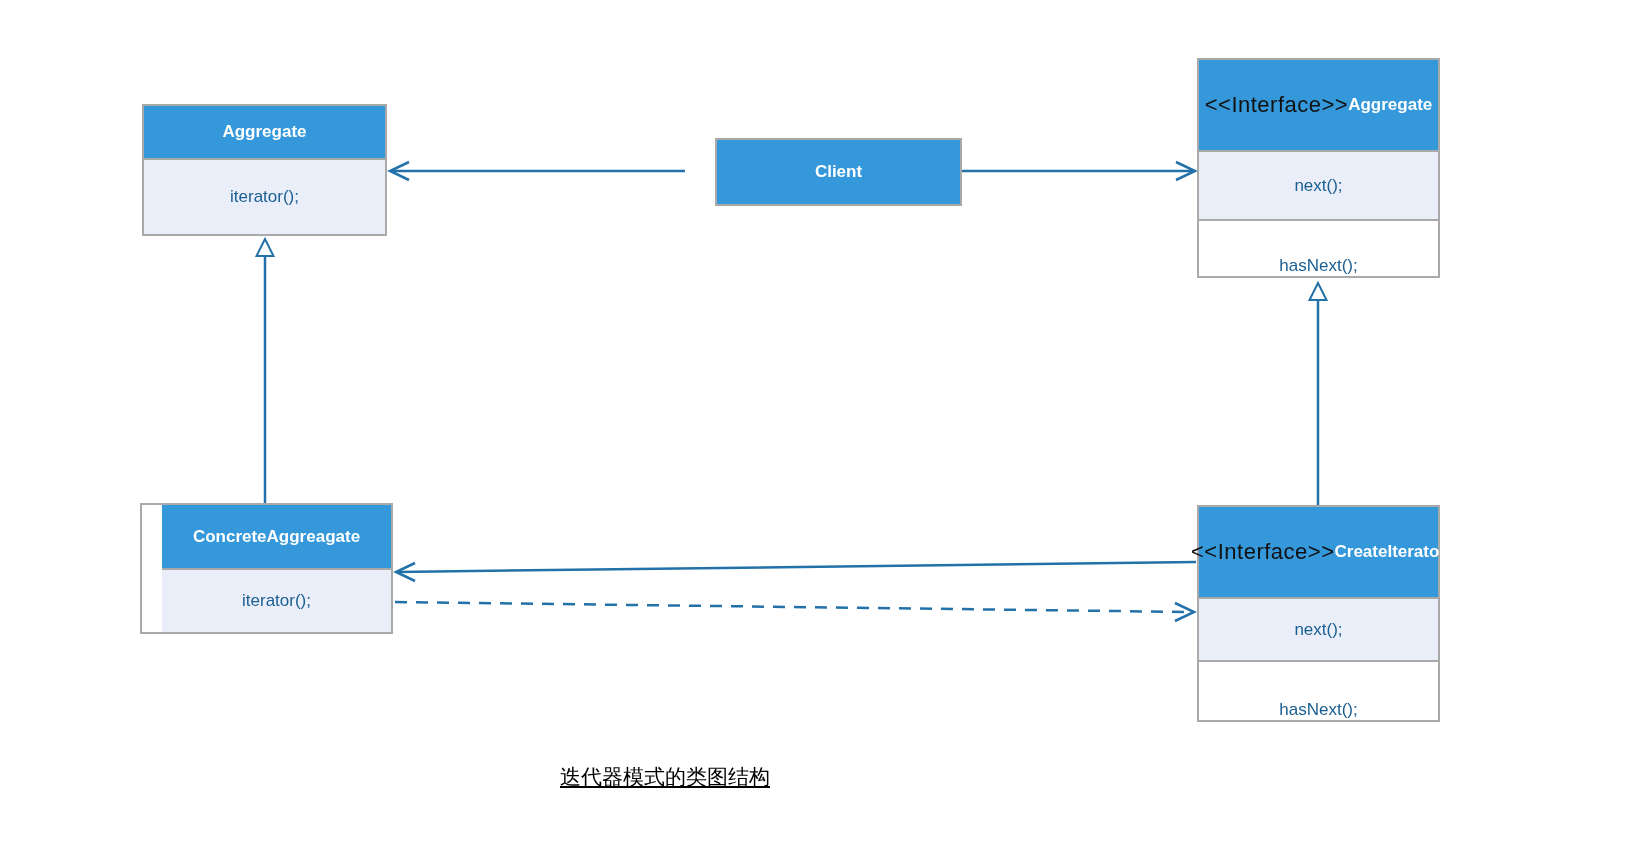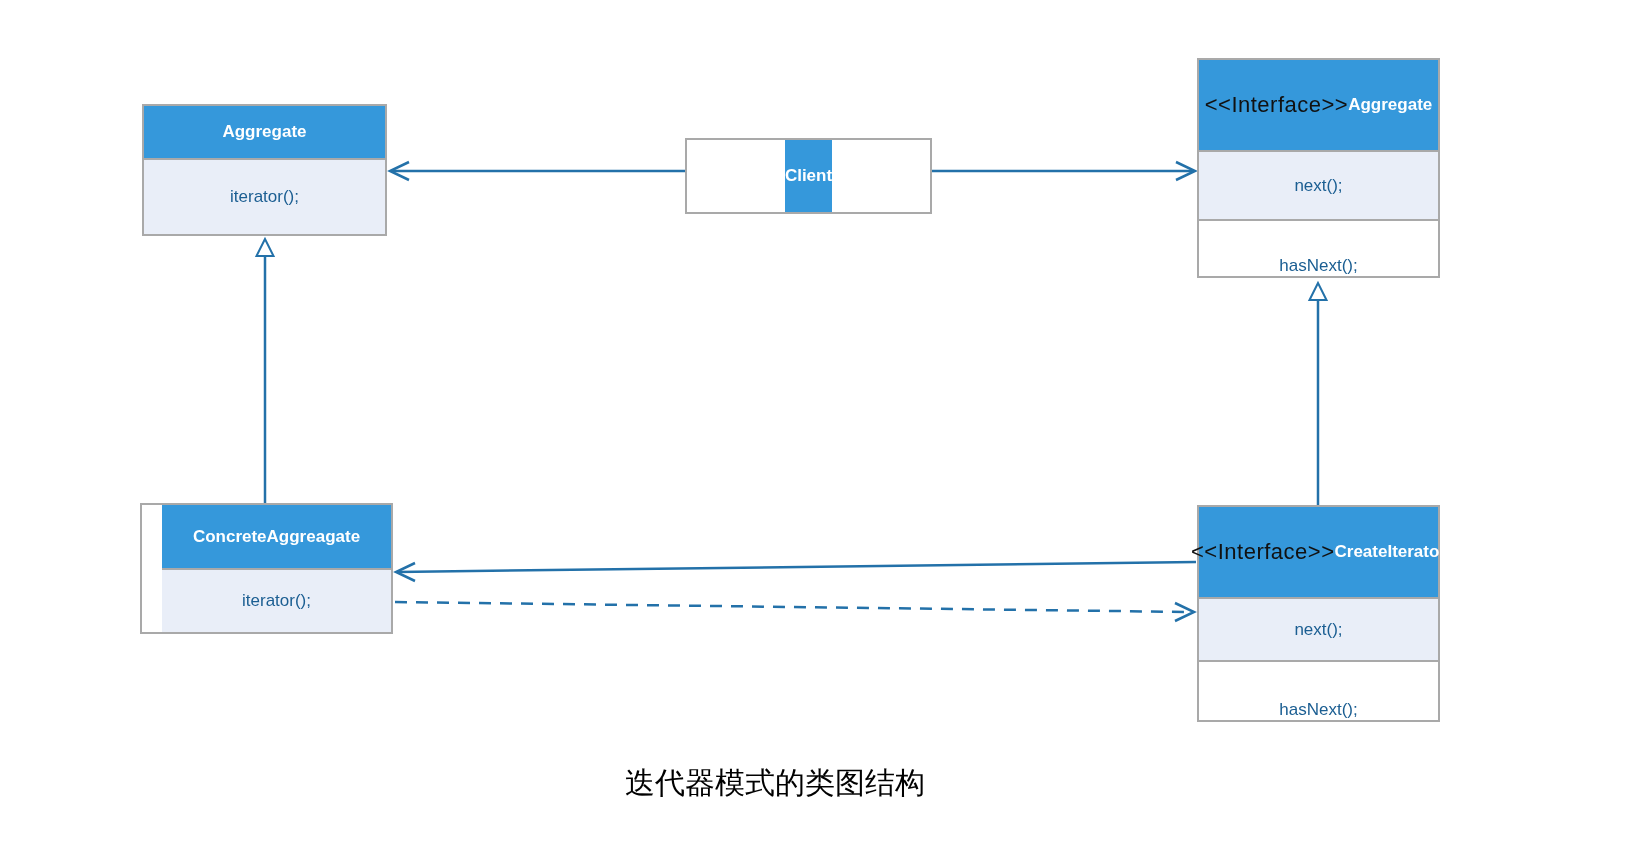--- a/index.html
+++ b/index.html
@@ -47,44 +47,45 @@
     border-top: 2px solid #a9a9a9;
   }
   .row-light { background: #e9eef8; }
   .row-white { background: #ffffff; align-items: flex-end; }
 
   
   #box-aggregate { left: 142px; top: 104px; width: 245px; height: 132px; }
   #box-aggregate .uml-header { height: 52px; }
   #box-aggregate .uml-row { flex: 1; }
 
-  #box-client { left: 685px; top: 138px; width: 247px; height: 76px; align-items: center; }
+  #box-client { left: 715px; top: 138px; width: 247px; height: 68px; }
   #box-client .uml-header { flex: 1; }
 
   #box-iterator { left: 1197px; top: 58px; width: 243px; height: 220px; }
   #box-iterator .uml-header { height: 90px; }
   #box-iterator .row-light { height: 69px; }
   #box-iterator .row-white { flex: 1; }
 
   #box-concrete-aggreagate { left: 140px; top: 503px; width: 253px; height: 131px; padding-left: 20px; }
   #box-concrete-aggreagate .uml-header { height: 63px; }
   #box-concrete-aggreagate .uml-row { flex: 1; }
 
   #box-create-iterator { left: 1197px; top: 505px; width: 243px; height: 217px; }
   #box-create-iterator .uml-header { height: 90px; }
   #box-create-iterator .row-light { height: 63px; }
   #box-create-iterator .row-white { flex: 1; }
 
   .caption {
     position: absolute;
     left: 560px; top: 763px; width: 430px;
-    text-align: center;
-    font-size: 30px;
+    text-align: left;
+    font-size: 21px;
     color: #000000;
     z-index: 1;
+    text-decoration: underline;
   }
 </style>
 </head>
 <body>
 
 <div class="canvas">
 
   <svg class="connectors" width="1652" height="858" viewBox="0 0 1652 858" fill="none" stroke="#2371a9" stroke-width="2.5">
 
     <g>

